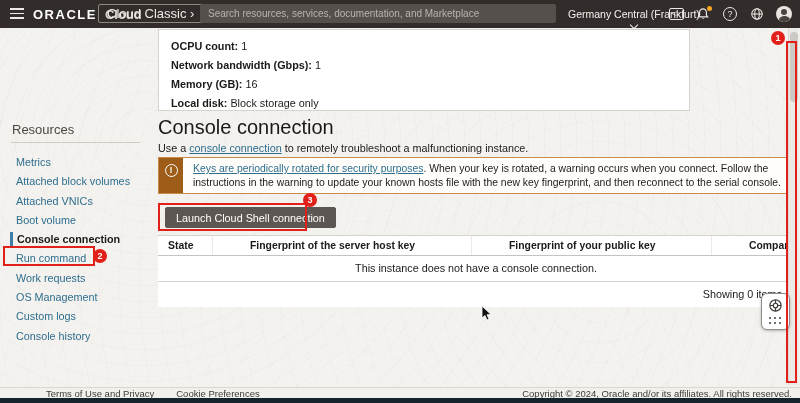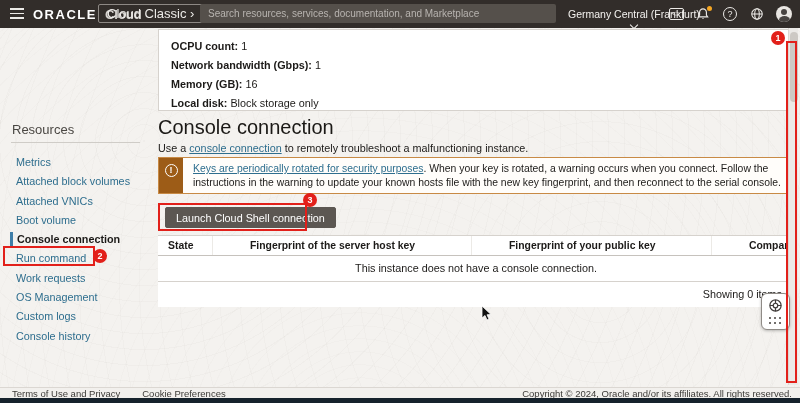--- a/index.html
+++ b/index.html
@@ -38,21 +38,21 @@
   .sidebar { position:absolute; left:0; top:28px; width:158px; }
   .res-heading { position:absolute; left:12px; top:94px; font-size:13px; color:#4a4743; }
   .res-divider { position:absolute; left:11px; top:114px; width:129px; height:1px; background:#cfccc7; }
   .side-items { position:absolute; left:0; top:125px; width:158px; }
   .side-item { position:relative; height:19.3px; line-height:19.3px; padding-left:16px; font-size:10.8px; color:#2e6e8e; cursor:pointer; white-space:nowrap; }
   .side-item.selected { color:#1c1a18; font-weight:bold; padding-left:17px; }
   .side-item.selected .selbar { position:absolute; left:10px; top:2px; width:3px; height:15px; background:#3f7ea8; }
 
   
   .content { position:absolute; left:158px; top:28px; width:636px; }
-  .details-card { position:absolute; left:0; top:1px; width:636px; height:82px; background:#fff; border:1px solid #d6d2cd; padding:7px 12px; }
+  .details-card { position:absolute; left:0; top:1px; width:532px; height:82px; background:#fff; border:1px solid #d6d2cd; padding:7px 12px; }
   .detail-row { font-size:10.8px; color:#1c1a18; line-height:19px; }
   .detail-row b { font-weight:bold; }
   .sec-title { position:absolute; left:0; top:88px; font-size:20px; font-weight:400; color:#1b1916; }
   .sec-intro { position:absolute; left:0; top:114px; font-size:10.8px; color:#1c1a18; }
   a.lnk { color:#2e6e8e; text-decoration:underline; cursor:pointer; }
 
   .warn-banner { position:absolute; left:0; top:129px; width:636px; height:37px; background:#fffdfa; border:1px solid #c88a45; display:flex; }
   .warn-left { width:24px; background:#9d5c17; display:flex; align-items:flex-start; justify-content:center; padding-top:6px; flex:none; }
   .warn-ico { width:13px; height:13px; border:1.3px solid #fff; border-radius:50%; color:#fff; font-size:9px; line-height:11px; text-align:center; font-weight:bold; }
   .warn-body { padding:4px 10px; font-size:10.4px; line-height:14px; color:#1c1a18; }
@@ -63,21 +63,21 @@
   .btn.secondary { background:#fff; color:#2b2926; border:1px solid #96918c; }
 
   .conn-table { position:absolute; left:0; top:207px; width:636px; background:#fff; border-top:1px solid #d6d2cd; }
   .t-head { display:grid; grid-template-columns:55px 232px 213px 1fr; border-bottom:1px solid #c6c2bd;gap:27px; }
   .t-head div { font-size:10.4px; font-weight:bold; color:#1c1a18; padding:4px 10px; border-right:1px solid #eceae6; white-space:nowrap; overflow:hidden; }
   .t-head div:last-child { border-right:none; }
   .t-empty { font-size:10.8px; color:#1c1a18; text-align:center; padding:6px 0 7px; border-bottom:1px solid #d6d2cd; background:#fff; }
   .t-foot { font-size:10.8px; color:#1c1a18; text-align:right; padding:6px 12px 7px; background:transparent; }
 
   
-  .footer { position:absolute; left:0; top:387px; width:800px; height:12.5px; background:#f2f0ed; border-top:1px solid #dbd7d2; display:flex; align-items:center; font-size:9.5px; color:#3c3a37; }
+  .footer { position:absolute; left:0; top:387px; width:800px; height:12.5px; background:#f2f0ed; border-top:1px solid #dbd7d2; display:flex; align-items:center; font-size:9.5px; color:#3c3a37;padding-left:34px; }
   .footer .f-left { display:flex; gap:22px; margin-left:12px; }
   .footer .f-left span { cursor:pointer; }
   .footer .f-right { margin-left:auto; margin-right:8px; }
   .bottom-strip { position:absolute; left:0; top:397.5px; width:800px; height:5.5px; background:#16222c; }
 
   
   .scroll-track { position:absolute; left:788px; top:28px; width:10px; height:357px; background:#eceae7; border-left:1px solid #dcd8d3; }
   .scroll-thumb { position:absolute; left:1px; top:4px; width:8px; height:70px; border-radius:4px; background:#cdc9c4; }
 
   

